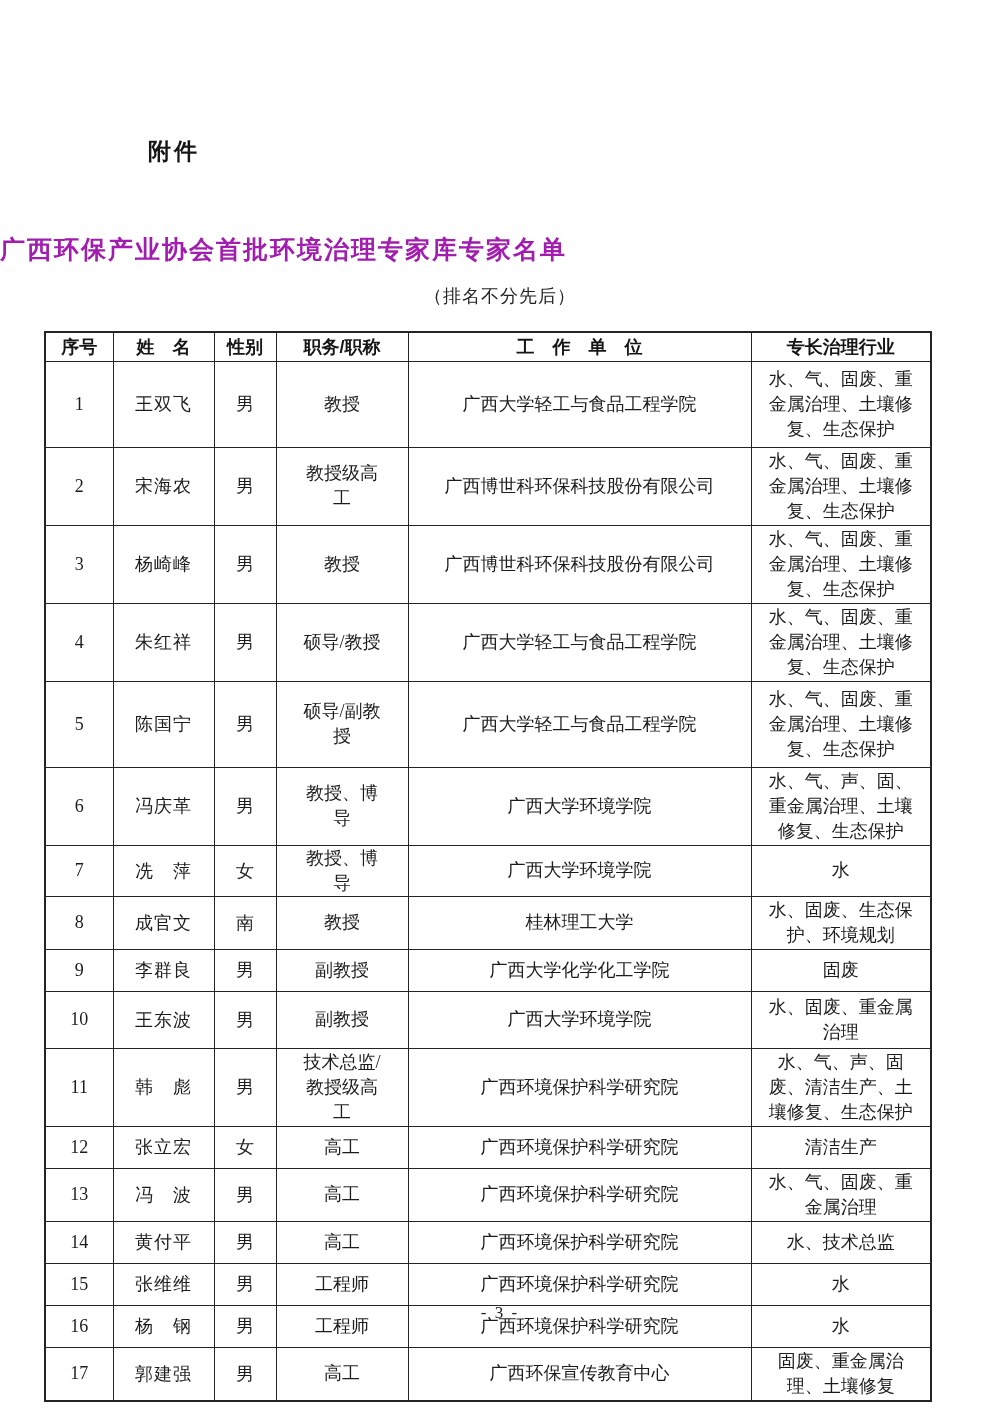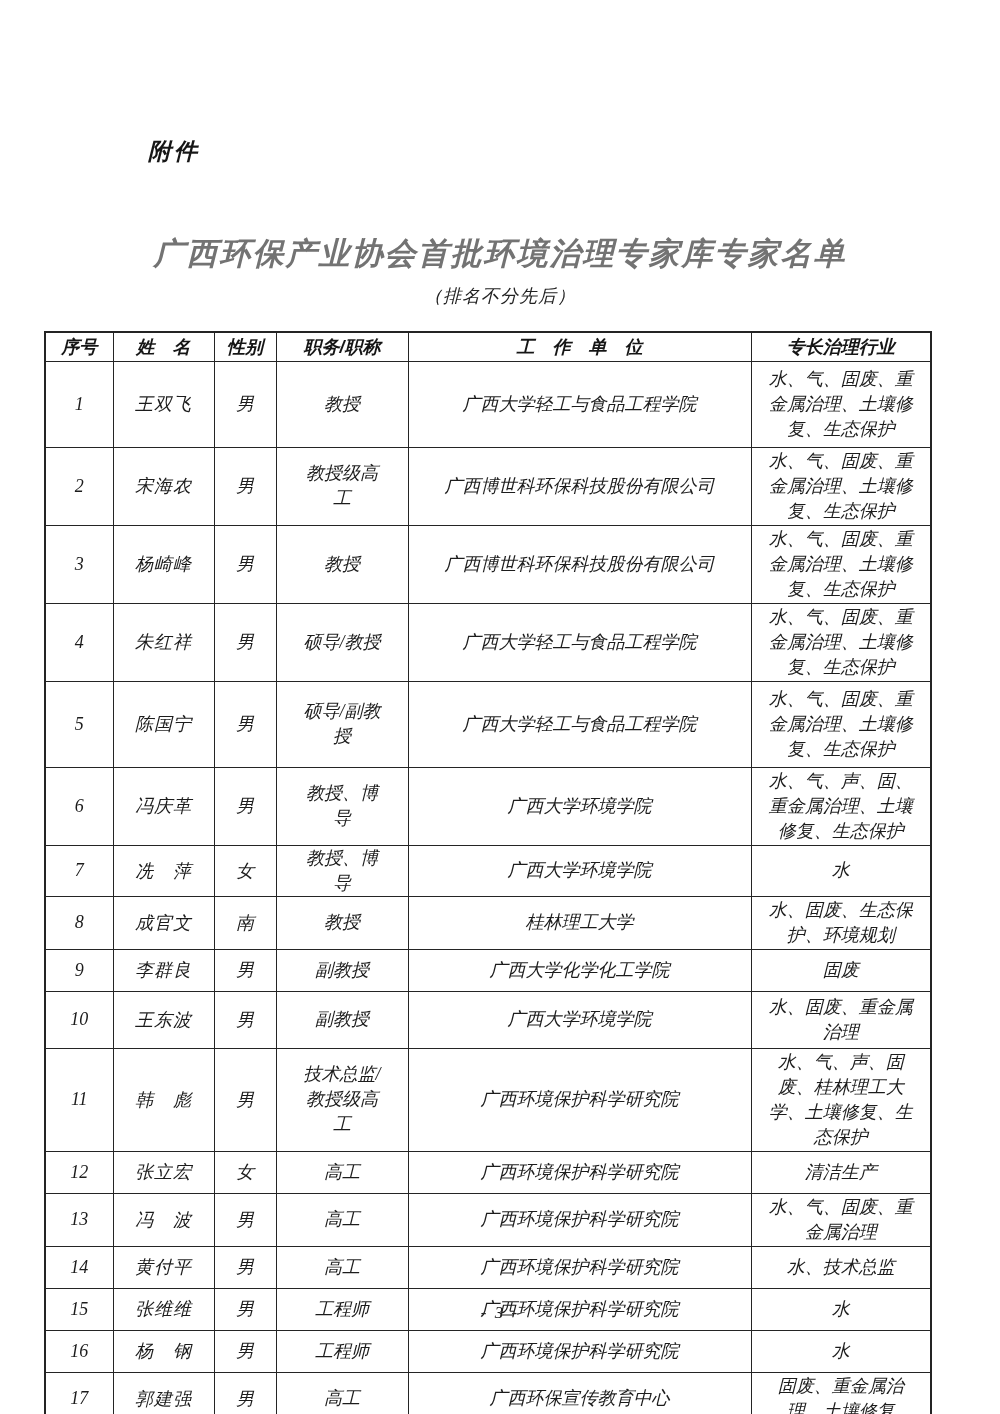--- a/index.html
+++ b/index.html
@@ -9,43 +9,42 @@
     height: 1414px;
     position: relative;
     font-family: "Liberation Serif", "DejaVu Serif", serif;
     color: #1c1c1c;
   }
   .page {
     position: absolute;
     inset: 0;
     background: #ffffff;
     overflow: hidden;
-    font-style: italic;
   }
   .attachment {
     position: absolute;
     left: 148px;
     top: 136px;
     font-family: "Liberation Sans", "DejaVu Sans", sans-serif;
     font-weight: bold;
     font-size: 23px;
     letter-spacing: 3px;
     color: #161616;
   }
   .title {
     position: absolute;
     top: 233px;
     left: 0;
     width: 100%;
-    text-align: center;
+    text-align: left;
     font-family: "Liberation Sans", "DejaVu Sans", sans-serif;
     font-weight: bold;
-    font-size: 31px;
+    font-size: 25px;
     letter-spacing: 2px;
-    color: #737373;
+    color: #a21caf;
   }
   .subtitle {
     position: absolute;
     top: 284px;
     left: 0;
     width: 100%;
     text-align: center;
     font-size: 18px;
     letter-spacing: 1px;
     color: #222;
@@ -220,21 +219,21 @@
           <td class="col-title">副教授</td>
           <td class="col-unit">广西大学环境学院</td>
           <td class="col-specialty">水、固废、重金属治理</td>
         </tr>
         <tr>
           <td class="col-seq">11</td>
           <td class="col-name">韩　彪</td>
           <td class="col-gender">男</td>
           <td class="col-title">技术总监/教授级高工</td>
           <td class="col-unit">广西环境保护科学研究院</td>
-          <td class="col-specialty">水、气、声、固废、桂林理工大学、土壤修复、生态保护</td>
+          <td class="col-specialty">水、气、声、固废、清洁生产、土壤修复、生态保护</td>
         </tr>
         <tr>
           <td class="col-seq">12</td>
           <td class="col-name">张立宏</td>
           <td class="col-gender">女</td>
           <td class="col-title">高工</td>
           <td class="col-unit">广西环境保护科学研究院</td>
           <td class="col-specialty">清洁生产</td>
         </tr>
         <tr>

